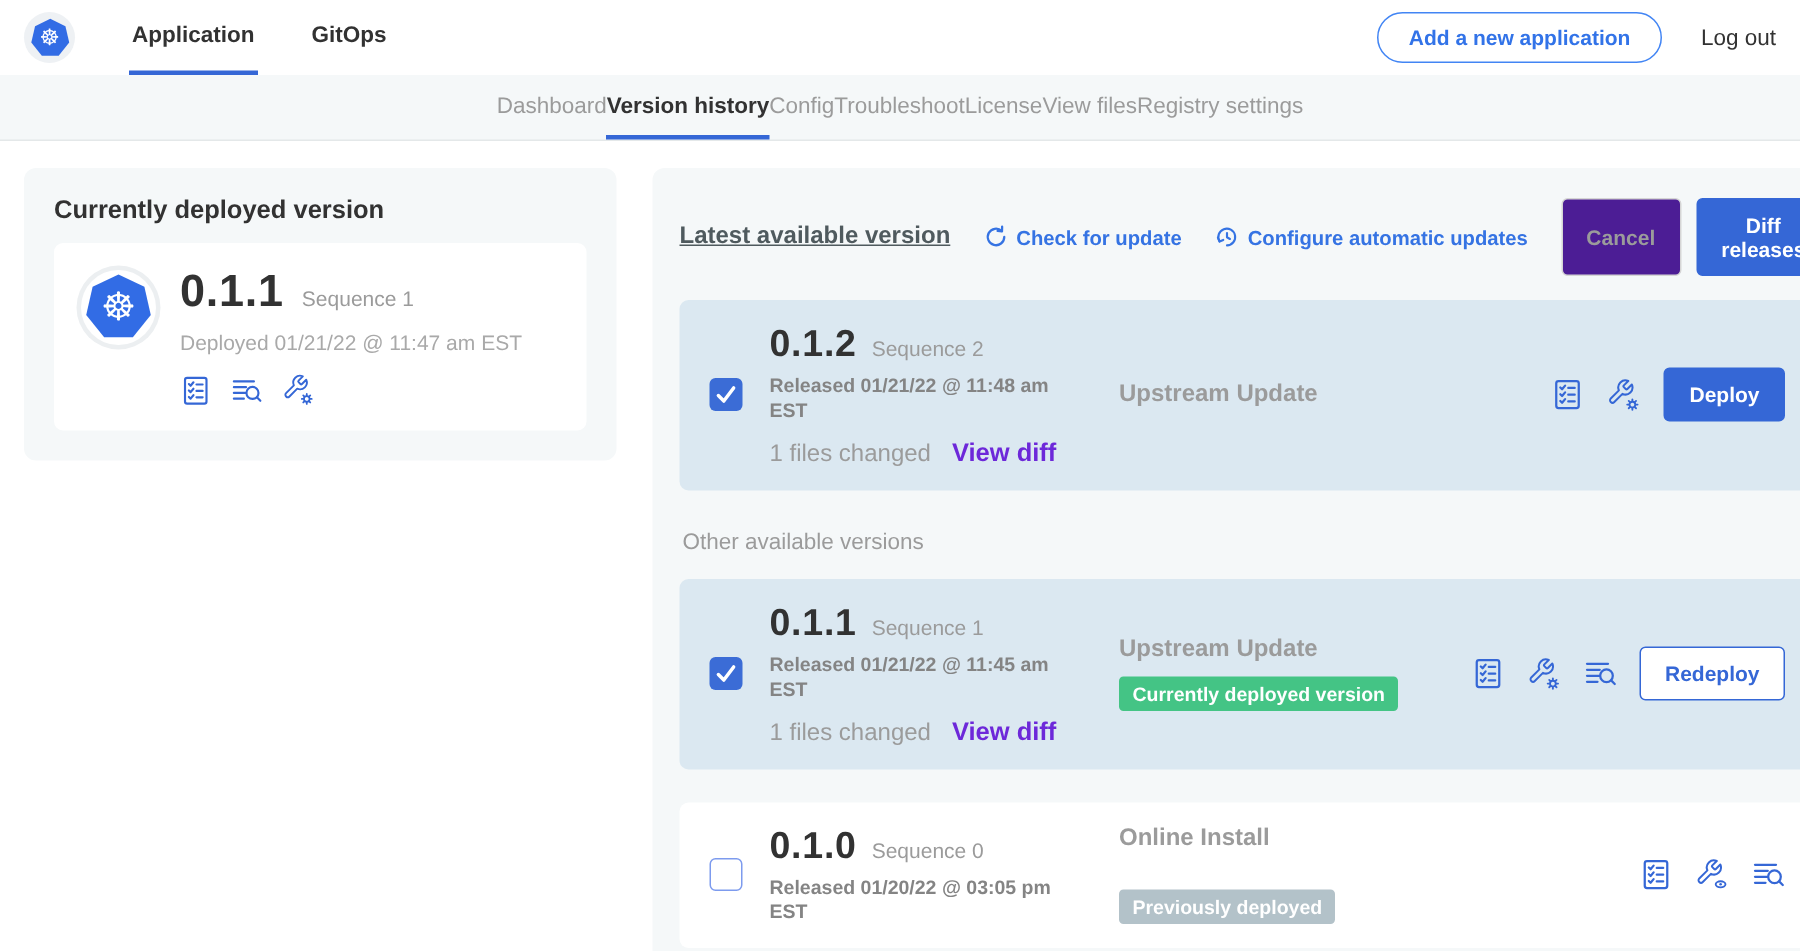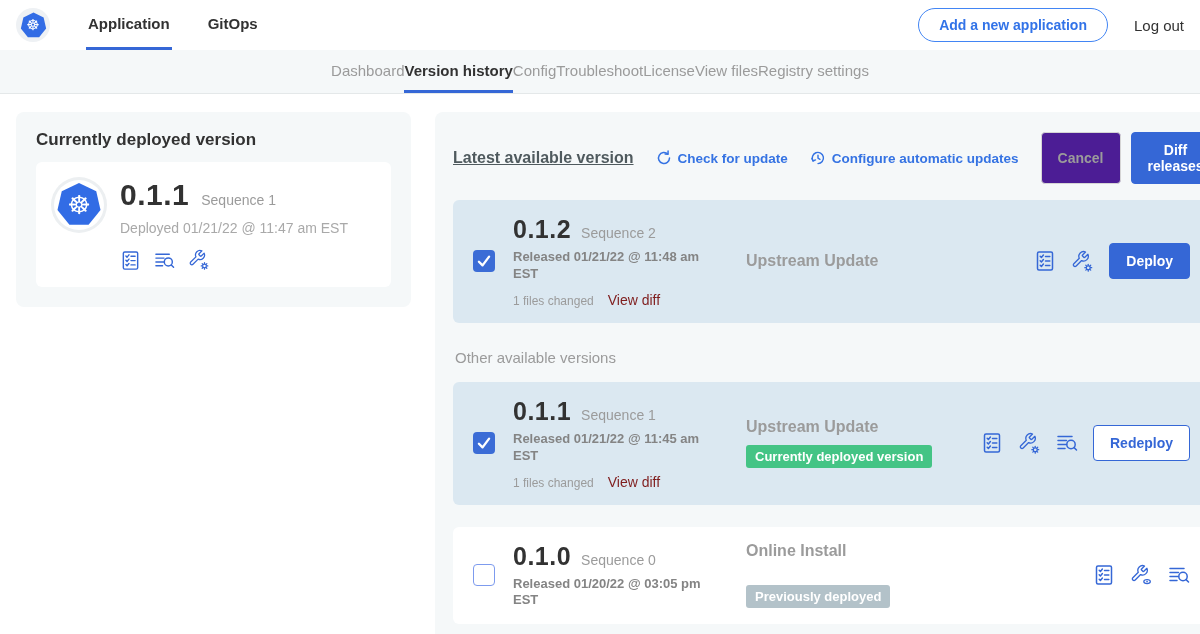--- a/index.html
+++ b/index.html
@@ -70,22 +70,22 @@
   .version-row.plain{background:#fff;}
   .checkbox{width:22px;height:22px;border-radius:4px;flex:none;margin-right:18px;cursor:pointer;
     display:flex;align-items:center;justify-content:center;}
   .checkbox.checked{background:#3b6cd6;}
   .checkbox.unchecked{background:#fff;border:1.5px solid #7d9bee;}
   .vinfo{width:205px;flex:none;margin-right:28px;}
   .version-number{font-size:25px;font-weight:700;color:var(--text-dark);letter-spacing:.5px;}
   .vinfo .version-line{gap:10px;}
   .released{font-size:13px;font-weight:700;color:var(--text-midgray);margin-top:5px;line-height:1.3;width:200px;}
   .files-line{display:flex;gap:14px;margin-top:9px;align-items:baseline;}
-  .files-changed{font-size:12px;color:var(--text-gray);}
-  .view-diff{font-size:14px;font-weight:400;color:#7f1d1d;cursor:pointer;}
+  .files-changed{font-size:16px;color:var(--text-gray);}
+  .view-diff{font-size:17px;font-weight:700;color:#6d28d9;cursor:pointer;}
   .vsource{width:235px;flex:none;}
   .source-label{font-size:16px;font-weight:700;color:var(--text-gray);}
   .badge{display:inline-block;margin-top:9px;font-size:13px;font-weight:700;color:#fff;padding:4px 9px;border-radius:3px;}
   .badge.green{background:var(--green-badge);}
   .badge.gray{background:var(--gray-badge);margin-top:25px;}
   .vactions{margin-left:auto;display:flex;align-items:center;gap:15px;}
   .other-title{font-size:15px;color:var(--text-gray);margin:26px 0 2px 2px;}
   .row-gap{margin-top:22px;}
 </style>
 </head>

